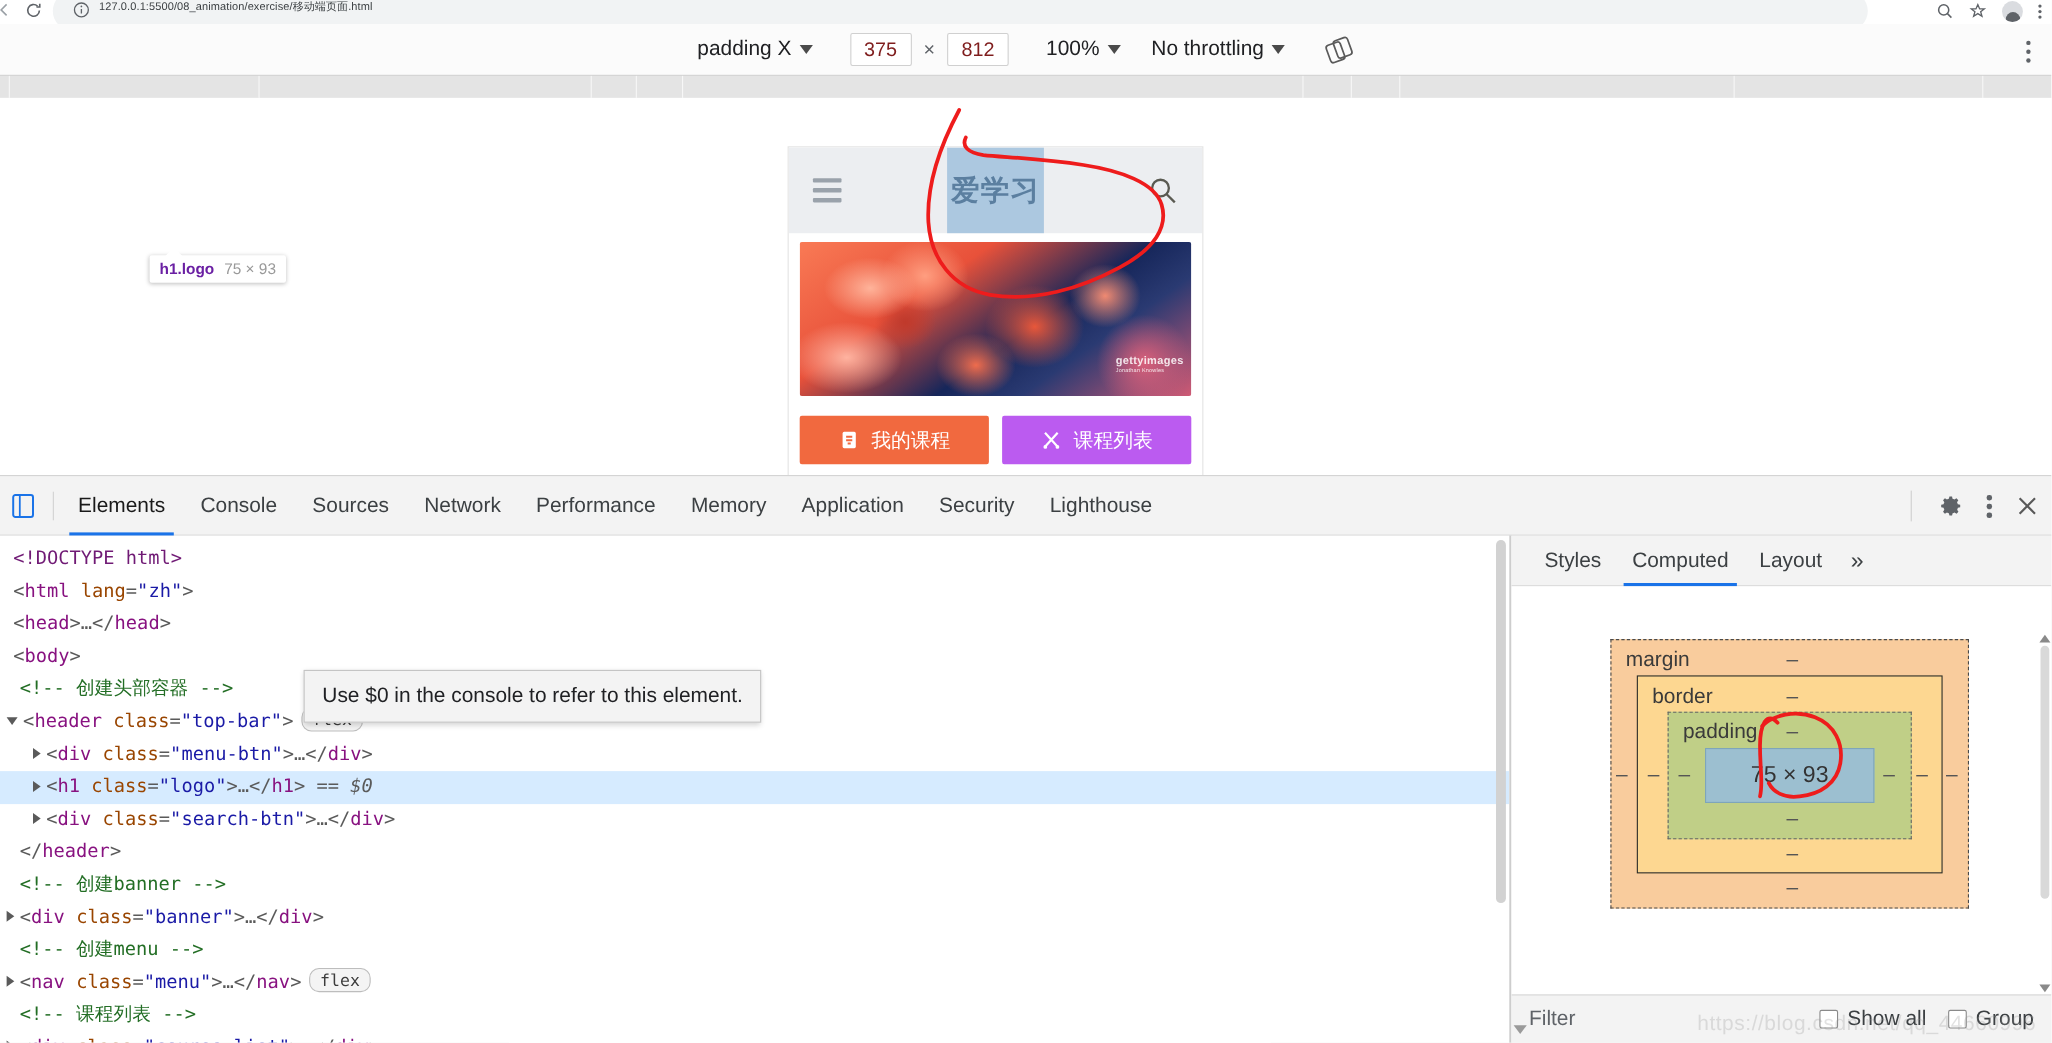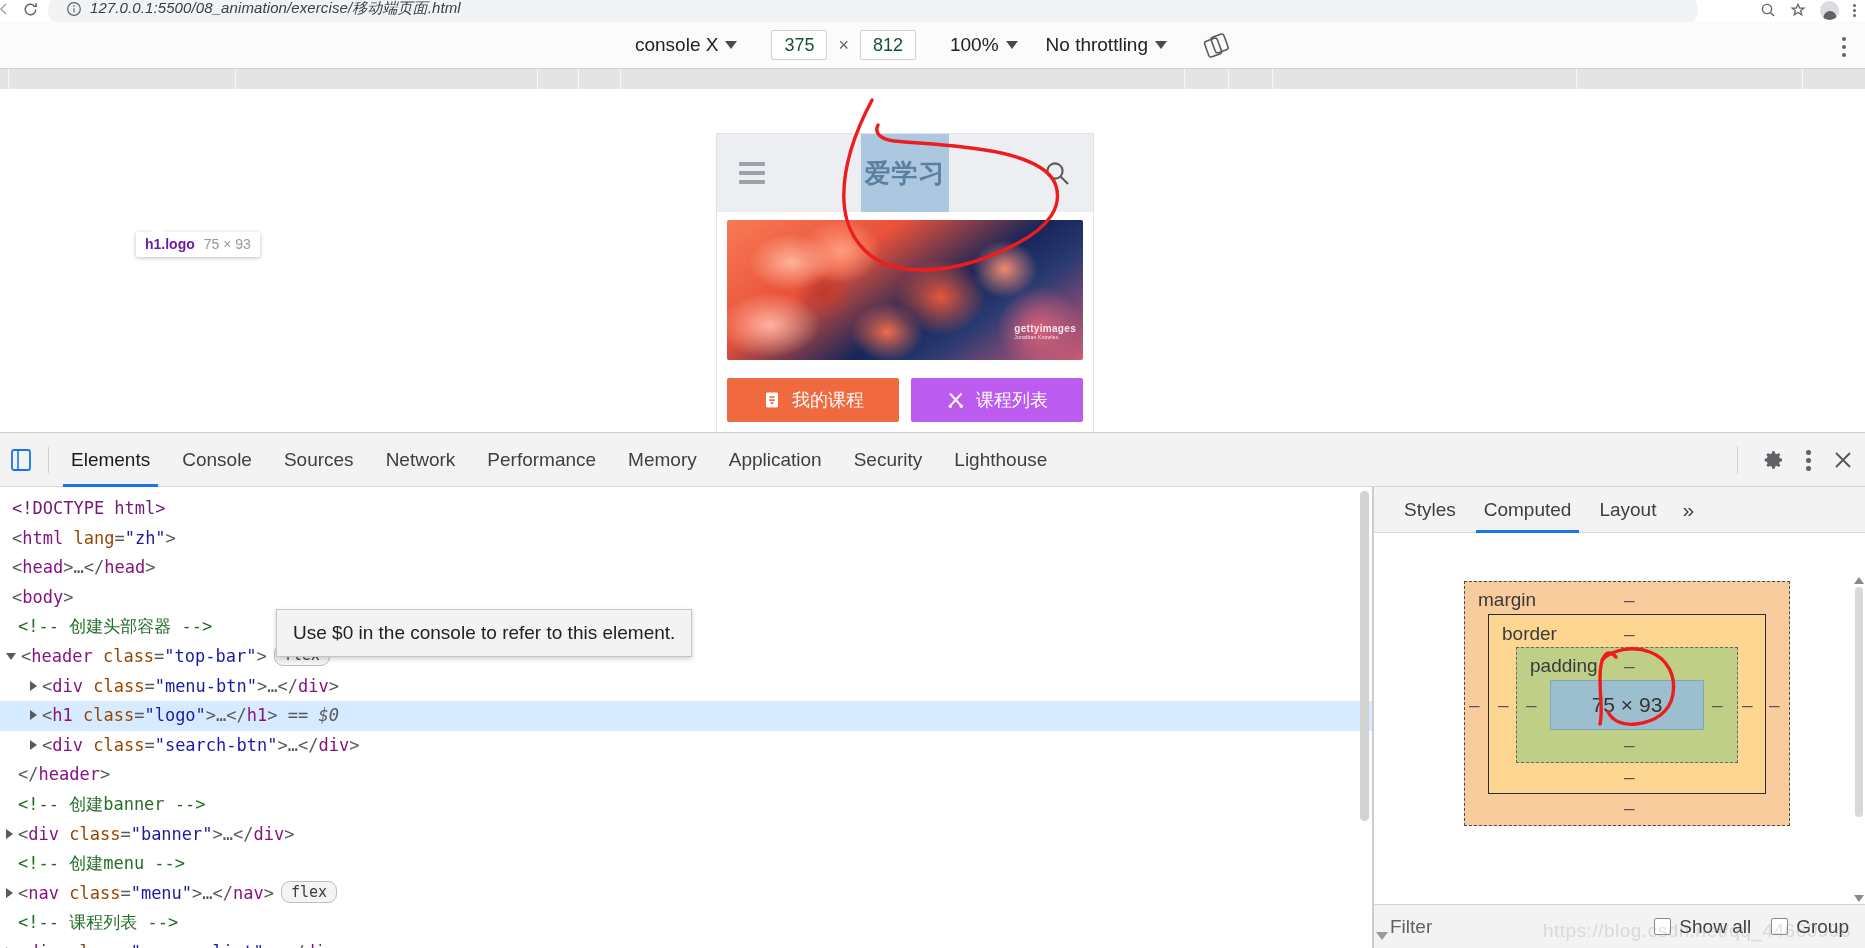--- a/index.html
+++ b/index.html
@@ -29,23 +29,22 @@
     position: absolute; left: 48px; top: -8px;
     width: 1650px; height: 36px;
     background: #f1f3f4; border-radius: 18px;
   }
   .omni-info {
     position: absolute; left: 66px; top: 1px; width: 16px; height: 16px;
     color: #5f6368;
   }
   .omni-url {
     position: absolute; left: 90px; top: -1px;
-    font-size: 15px; color: #3c4043; white-space: nowrap;
+    font-size: 10px; color: #3c4043; white-space: nowrap;
     letter-spacing: .1px;
-    font-style: italic;
   }
   .omni-actions {
     position: absolute; right: 8px; top: 0px;
     display: flex; align-items: center; gap: 14px; height: 20px;
   }
   .omni-actions .ico { width: 16px; height: 16px; color: #5f6368; display:block; }
   .omni-avatar {
     width: 19px; height: 19px; border-radius: 50%;
     background: #dadce0; position: relative; overflow: hidden;
   }
@@ -79,21 +78,21 @@
     font-size: 19px; color: #202124; cursor: default; white-space: nowrap;
   }
   .caret-down {
     width: 0; height: 0;
     border-left: 6px solid transparent; border-right: 6px solid transparent;
     border-top: 8px solid #4a4a4a; display:block;
   }
   .dt-dim-box {
     width: 56px; height: 30px; border: 1px solid #d0d0d0; background:#fff;
     border-radius: 2px; display:flex; align-items:center; justify-content:center;
-    font-size: 18px; color: #14532d;
+    font-size: 18px; color: #7f1d1d;
   }
   .dt-x { font-size: 18px; color: #5f6368; margin: 0 11px; }
   .dt-rotate {
     width: 27px; height: 27px; color: #5a5a5a;
   }
 
   
   .ruler-strip {
     position: absolute; left: 0; top: 69px; width: 1865px; height: 20px;
     background: #e4e4e4;
@@ -402,21 +401,21 @@
           <i></i>
           <i></i>
           <i></i>
         </span>
     </div>
   </div>
 
   <div class="device-toolbar">
     <div class="dt-inner">
       <div class="dt-select" style="margin-right:34px;">
-        <span>console X</span>
+        <span>padding X</span>
         <span class="caret-down"></span>
       </div>
       <div class="dt-dim-box">375</div>
       <span class="dt-x">×</span>
       <div class="dt-dim-box">812</div>
       <div class="dt-select" style="margin-left:34px;margin-right:28px;text-align:right;">
         <span>100%</span>
         <span class="caret-down"></span>
       </div>
       <div class="dt-select" style="margin-right:36px;">

